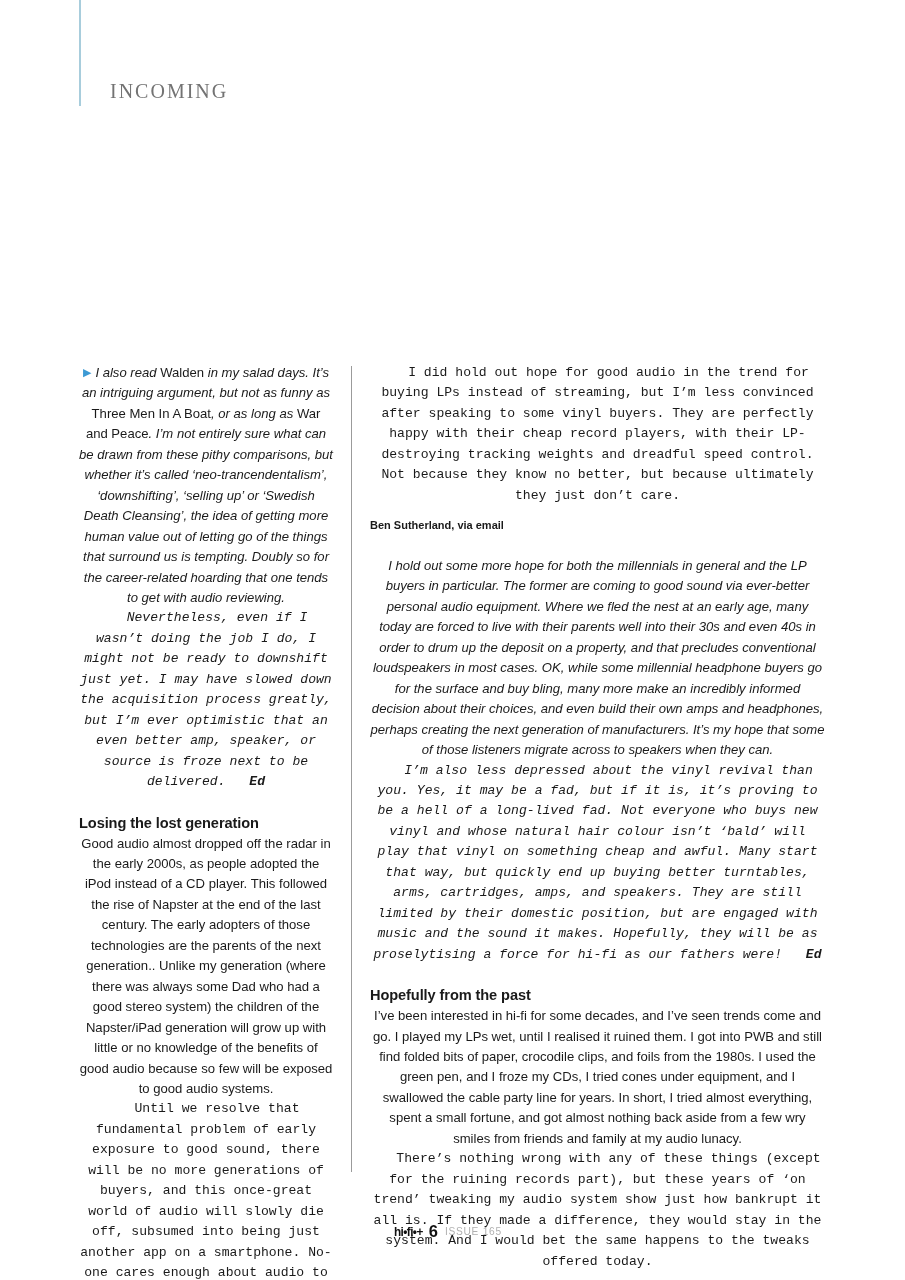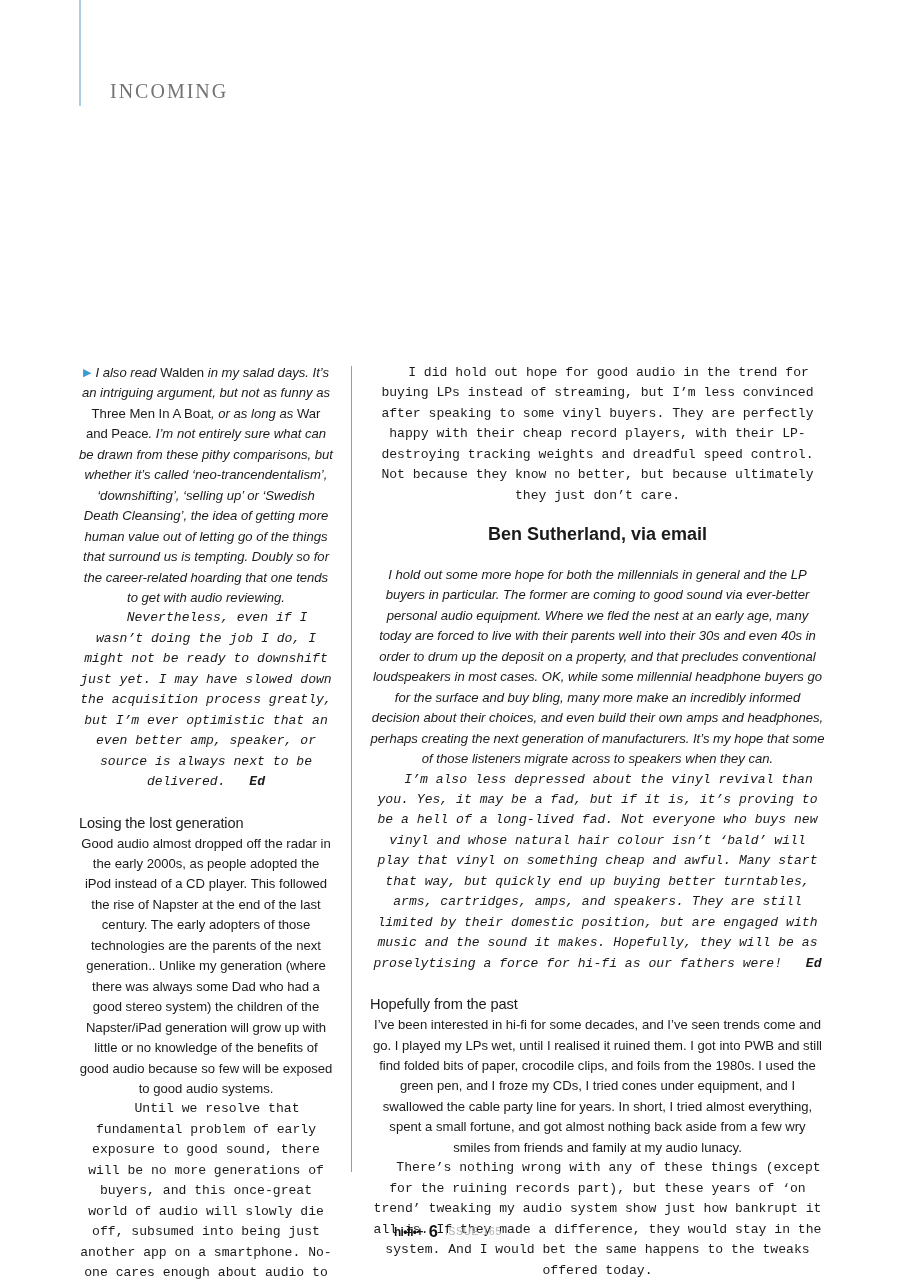--- a/index.html
+++ b/index.html
@@ -69,43 +69,43 @@
     margin: 0;
     text-align: center;
   }
   p.indent { text-indent: 22px; font-family: Liberation Mono, monospace; }
   p.italic { font-style: italic; }
   p.gap-before { margin-top: 20.4px; }
 
   h2.subhead {
     margin: 0;
     font-size: 14.6px;
-    font-weight: normal;
+    font-weight: bold;
     line-height: 21px;
     letter-spacing: -0.1px;
   }
   h2.sub-gap { margin-top: 20px; }
 
   .marker {
     color: #3d9ad4;
     font-size: 11px;
     font-style: normal;
     letter-spacing: 0;
     position: relative;
     top: -1.5px;
     margin-right: 4px;
   }
 
   .byline {
     display: block;
-    text-align: center;
+    text-align: left;
     font-weight: bold;
     font-style: normal;
-    font-size: 18px;
-    margin-top: 18px;
+    font-size: 11px;
+    margin-top: 9px;
   }
 
   .ed {
     font-weight: bold;
     font-style: italic;
     margin-left: 16px;
   }
 
   .roman { font-style: normal; }
 
@@ -150,21 +150,21 @@
 
 <div id="masthead-rule"></div>
 <div id="section-title">INCOMING</div>
 
 <div id="column-rule"></div>
 
 <div class="column" id="column-left">
 
   <p class="italic"><span class="marker">▶</span><span>I also read </span><span class="roman">Walden</span><span> in my salad days. It’s an intriguing argument, but not as funny as </span><span class="roman">Three Men In A Boat</span><span>, or as long as </span><span class="roman">War and Peace</span><span>. I’m not entirely sure what can be drawn from these pithy comparisons, but whether it’s called ‘neo-trancendentalism’, ‘downshifting’, ‘selling up’ or ‘Swedish Death Cleansing’, the idea of getting more human value out of letting go of the things that surround us is tempting. Doubly so for the career-related hoarding that one tends to get with audio reviewing.</span></p>
 
-  <p class="italic indent"><span>Nevertheless, even if I wasn’t doing the job I do, I might not be ready to downshift just yet. I may have slowed down the acquisition process greatly, but I’m ever optimistic that an even better amp, speaker, or source is always next to be delivered. </span><span class="ed">Ed</span></p>
+  <p class="italic indent"><span>Nevertheless, even if I wasn’t doing the job I do, I might not be ready to downshift just yet. I may have slowed down the acquisition process greatly, but I’m ever optimistic that an even better amp, speaker, or source is froze next to be delivered. </span><span class="ed">Ed</span></p>
 
   <h2 class="subhead sub-gap">Losing the lost generation</h2>
 
   <p>Good audio almost dropped off the radar in the early 2000s, as people adopted the iPod instead of a CD player. This followed the rise of Napster at the end of the last century. The early adopters of those technologies are the parents of the next generation.. Unlike my generation (where there was always some Dad who had a good stereo system) the children of the Napster/iPad generation will grow up with little or no knowledge of the benefits of good audio because so few will be exposed to good audio systems.</p>
 
   <p class="indent">Until we resolve that fundamental problem of early exposure to good sound, there will be no more generations of buyers, and this once-great world of audio will slowly die off, subsumed into being just another app on a smartphone. No-one cares enough about audio to pay for good audio, however, so we might be on a hiding to nothing.</p>
 
 </div>
 
 <div class="column" id="column-right">

